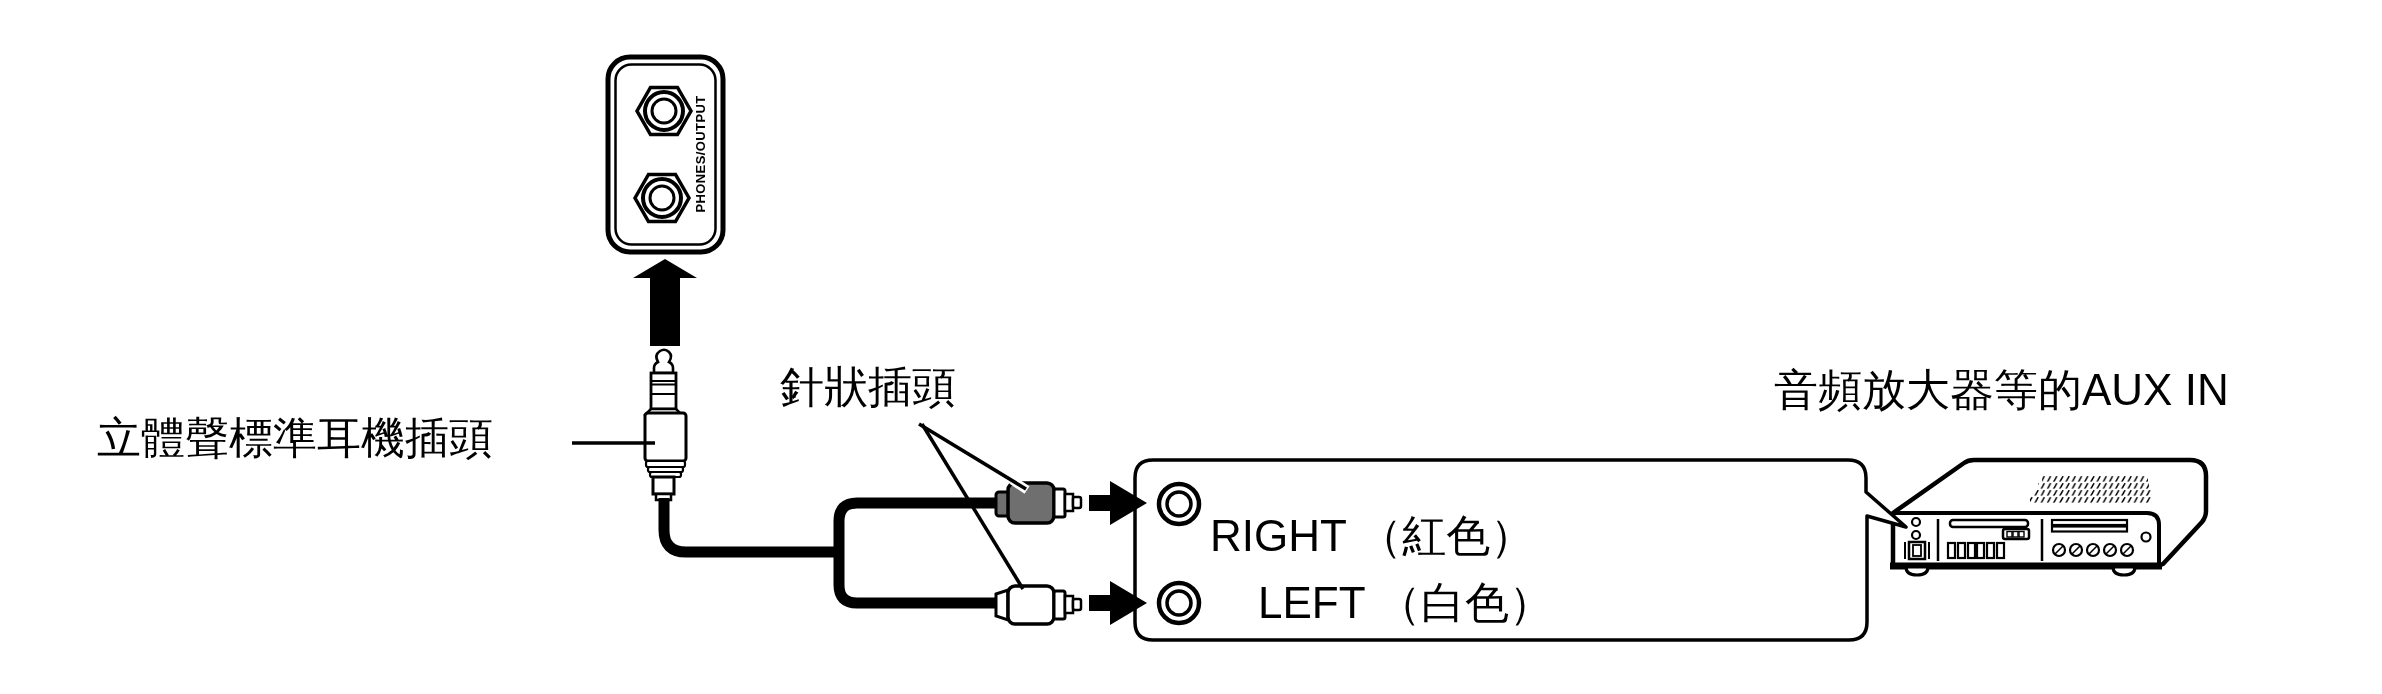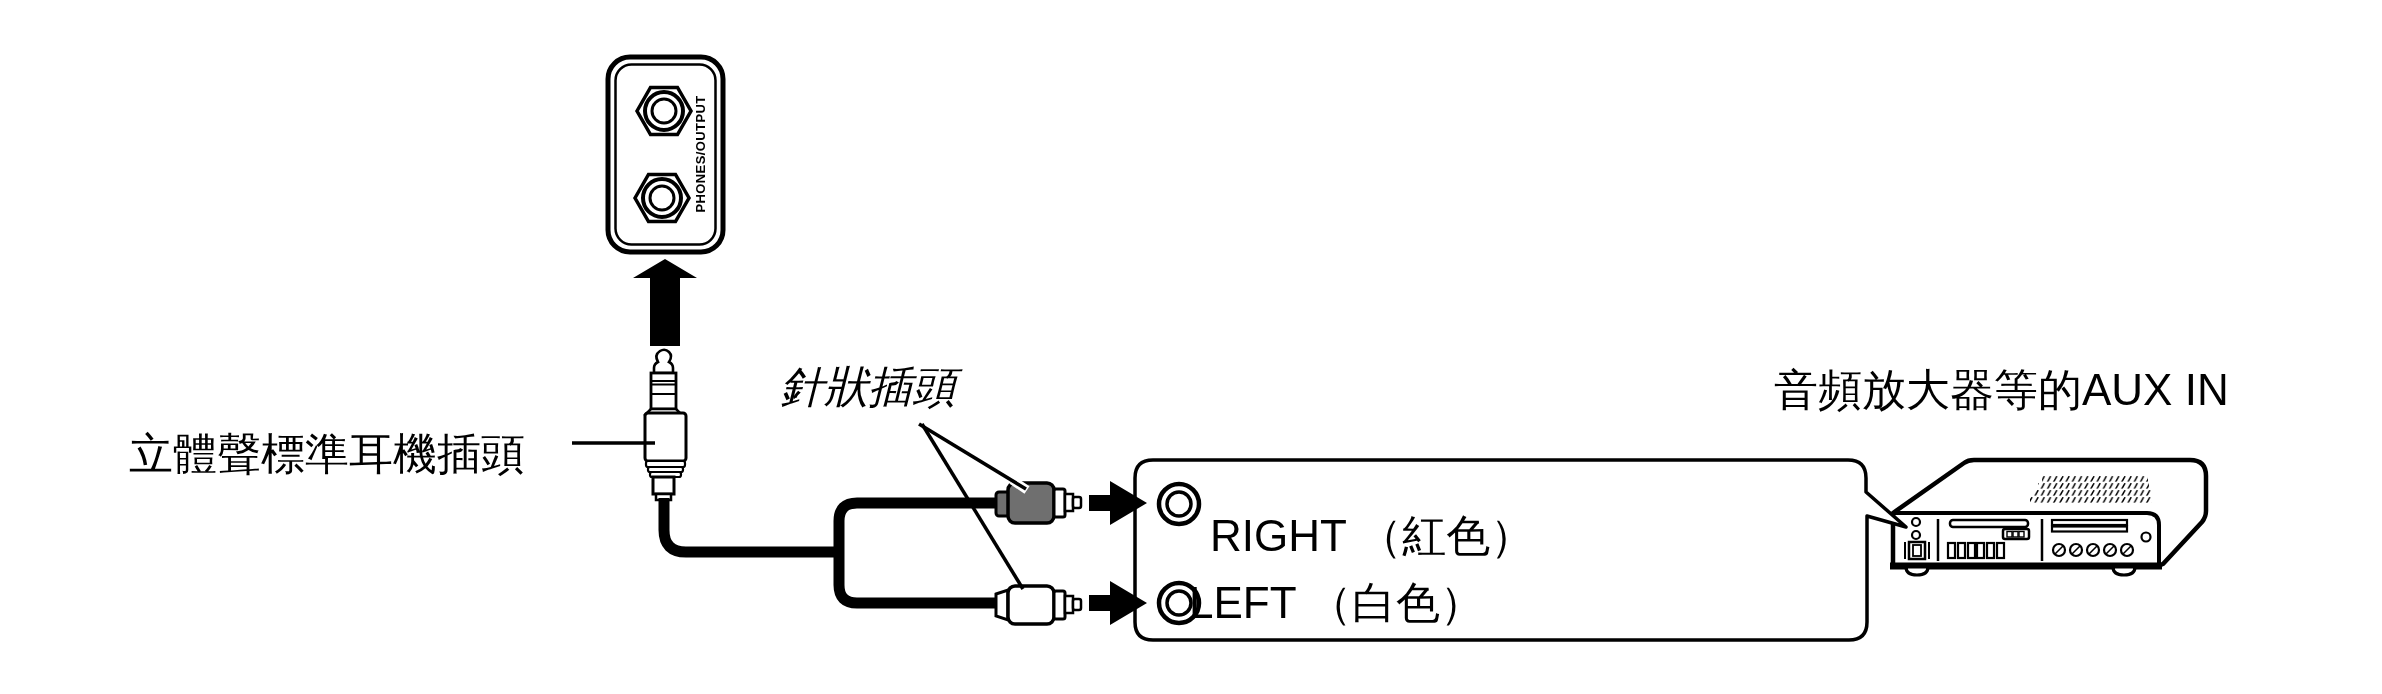--- a/index.html
+++ b/index.html
@@ -7,25 +7,25 @@
     position:relative;
     width:2382px;height:694px;
     background:#ffffff;
     font-family:"Liberation Sans","DejaVu Sans",sans-serif;
     color:#000;
     overflow:hidden;
   }
   .art{position:absolute;left:0;top:0;}
   .lbl{position:absolute;white-space:nowrap;color:#000;}
   .cjk{font-size:44px;line-height:52px;}
-  .trs-label{left:97px;top:428px;width:460px;text-align:center;}
-  .pin-label{left:780px;top:361px;font-style:italic;}
+  .trs-label{left:97px;top:412px;width:460px;text-align:left;}
+  .pin-label{left:780px;top:361px;}
   .aux-label{left:1733px;top:364px;margin-left:41px;}
   .row-right{left:1210px;top:479px;font-size:44px;line-height:50px;margin-top:32px;}
-  .row-left{left:1189px;top:578px;font-size:44px;line-height:50px;}
+  .row-left{left:1258px;top:578px;font-size:44px;line-height:50px;}
   .panel-text{
     left:639px;top:147px;width:124px;height:14px;
     font-size:13px;line-height:14px;font-weight:bold;text-align:center;
     letter-spacing:0.4px;
     transform:rotate(-90deg);transform-origin:center;
   }
 </style>
 </head>
 <body>
 

